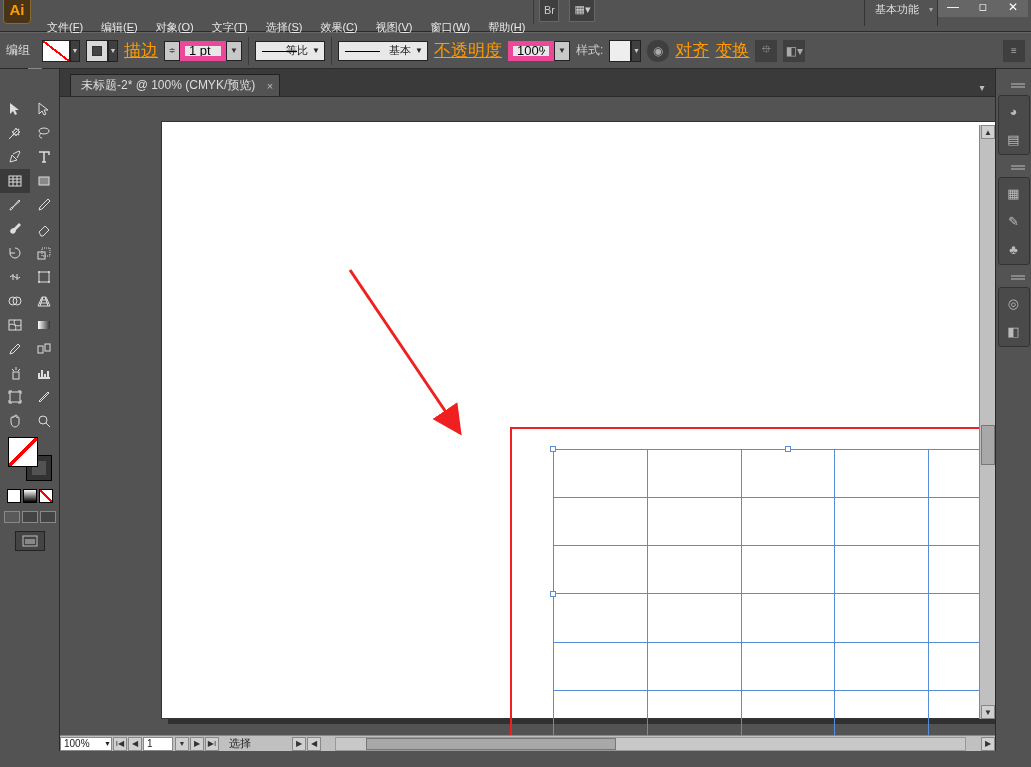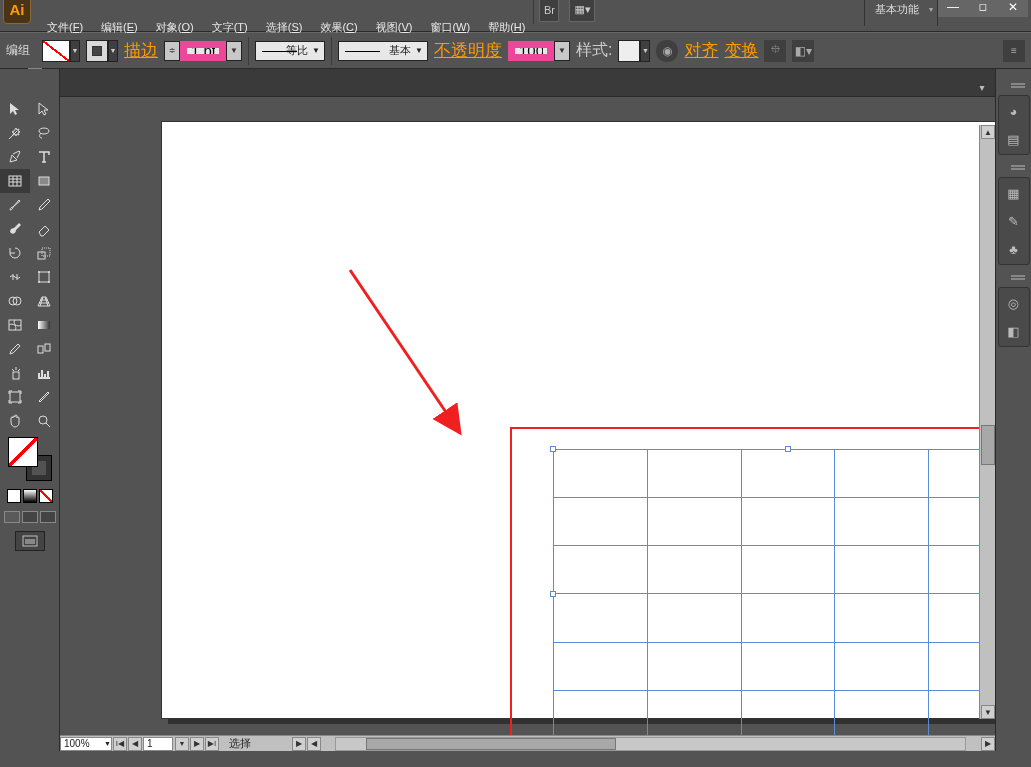--- a/index.html
+++ b/index.html
@@ -107,37 +107,37 @@
     display:flex;align-items:center;justify-content:center;
   }
   .swatch2-inner { width:10px;height:10px;border:1px solid #333;background:#444; }
   .link-txt {
     color: #ff9a00; text-decoration: underline; cursor: pointer; font-size: 17px;
   }
   .combo {
     display: flex; align-items: center; height: 20px;
   }
   .combo input {
-    height: 20px; background: #e8e8e8; border: 7px solid #ec4899;
-    font-size: 15px; padding: 0 4px; width: 46px;
+    height: 20px; background: #e8e8e8; border: 5px solid #ec4899;
+    font-size: 13px; padding: 0 4px; width: 46px;
   }
   .combo-btn {
     width: 16px; height: 20px; background: #c8c8c8; border: 1px solid #222;
     display:flex;align-items:center;justify-content:center;font-size:8px;color:#333;
   }
   .stroke-sample {
     width: 70px; height: 20px; background: #e8e8e8; border:1px solid #222;
     display:flex;align-items:center;justify-content:flex-end;padding-right:4px;gap:4px;
     position:relative; font-size:11px; color:#222;
   }
   .stroke-sample::before {
     content:""; position:absolute; left:6px; top:50%; width:35px; height:1px; background:#000;
   }
   .divider { width:1px; height:28px; background:#3a3a3a; }
-  .label-gray { color:#ccc; font-size:16px; }
+  .label-gray { color:#ccc; font-size:12px; }
   .icon-sq {
     width:22px;height:22px;border:1px solid #222;background:#c8c8c8;
     display:flex;align-items:center;justify-content:center;color:#333;font-size:10px;
   }
   .icon-dark {
     width:22px;height:22px;background:#3f3f3f;display:flex;align-items:center;
     justify-content:center;color:#aaa;font-size:12px;border-radius:10px;
   }
   .cb-right { margin-left:auto; display:flex; gap:6px; align-items:center; }
 
@@ -602,20 +602,24 @@
     <div class="change-screen">
       <svg width="16" height="12" viewBox="0 0 16 12">
           <rect x="1" y="1" width="14" height="10" fill="none" stroke="#bbb"></rect>
           <rect x="3" y="4" width="10" height="5" fill="#888"></rect>
         </svg>
     </div>
   </div>
 
   <div class="doc-area">
     <div class="doc-tab-bar">
+      <div class="doc-tab">
+        <span>未标题-2* @ 100% (CMYK/预览)</span>
+        <span class="close">×</span>
+      </div>
       <div class="doc-tab-expand">▾</div>
     </div>
 
     <div class="canvas-wrap">
       <div class="artboard"></div>
 
       <div class="red-box"></div>
 
       <svg class="arrow" viewBox="0 0 130 180">
         <defs>

